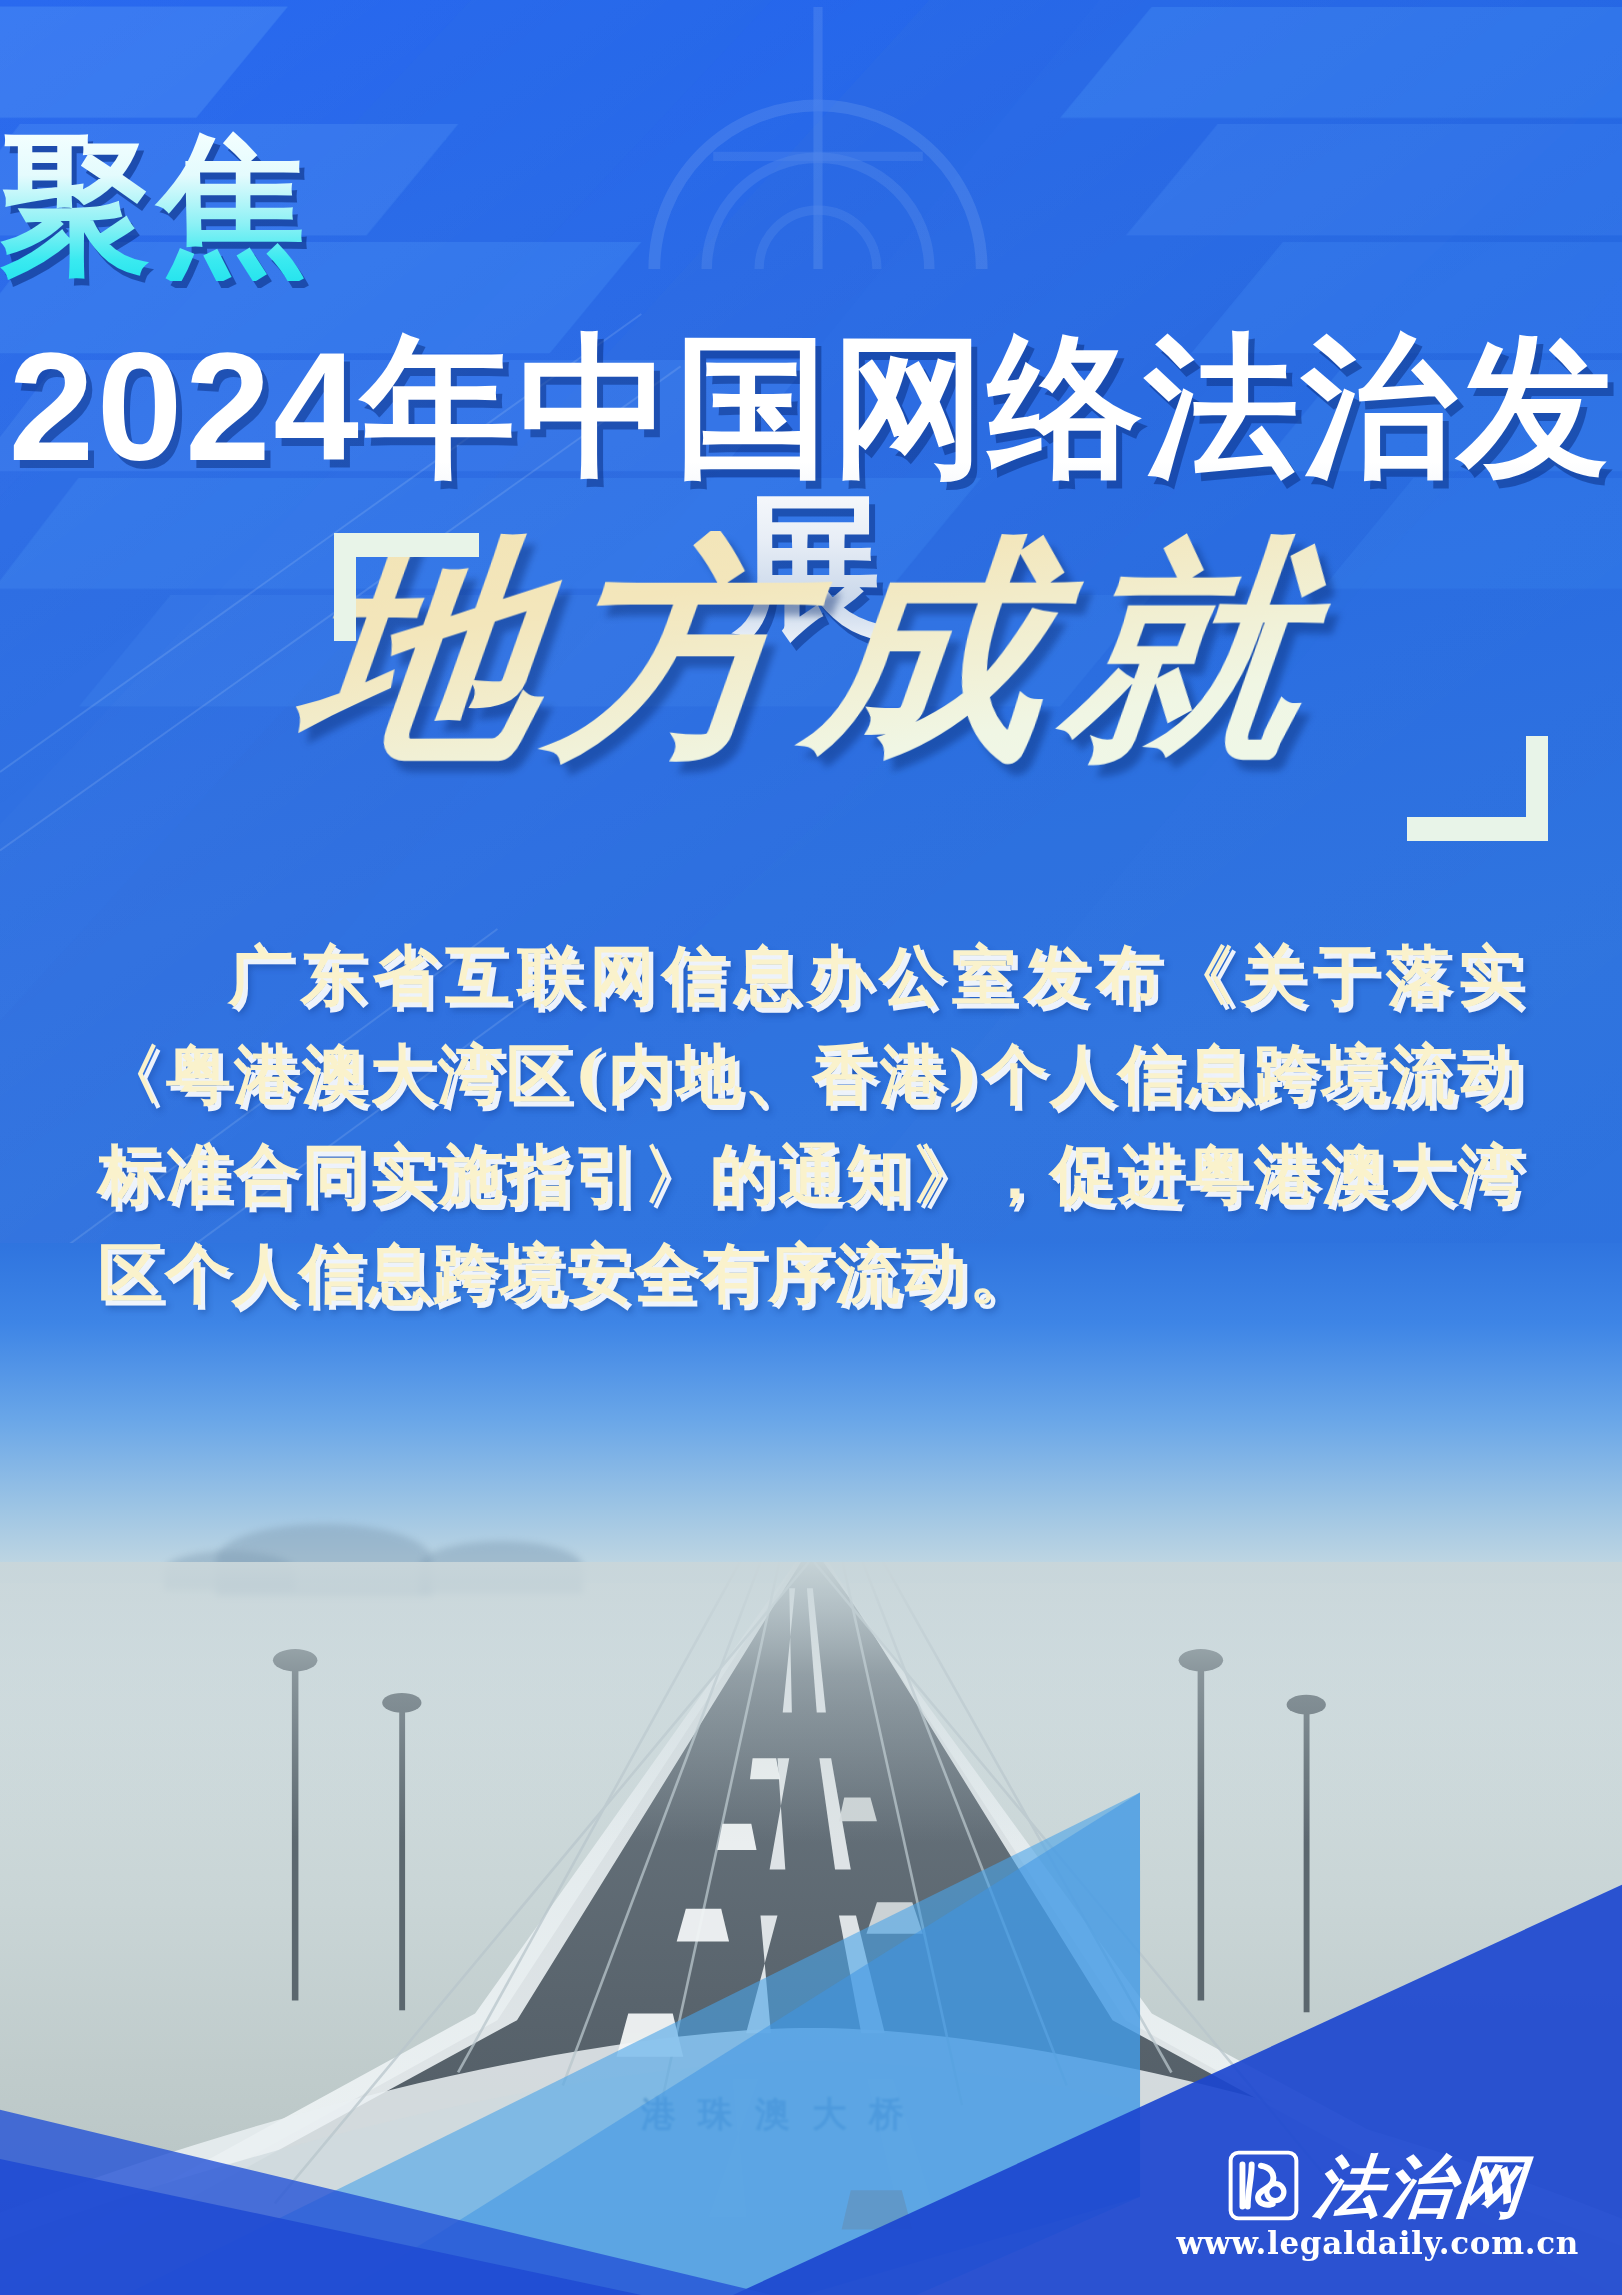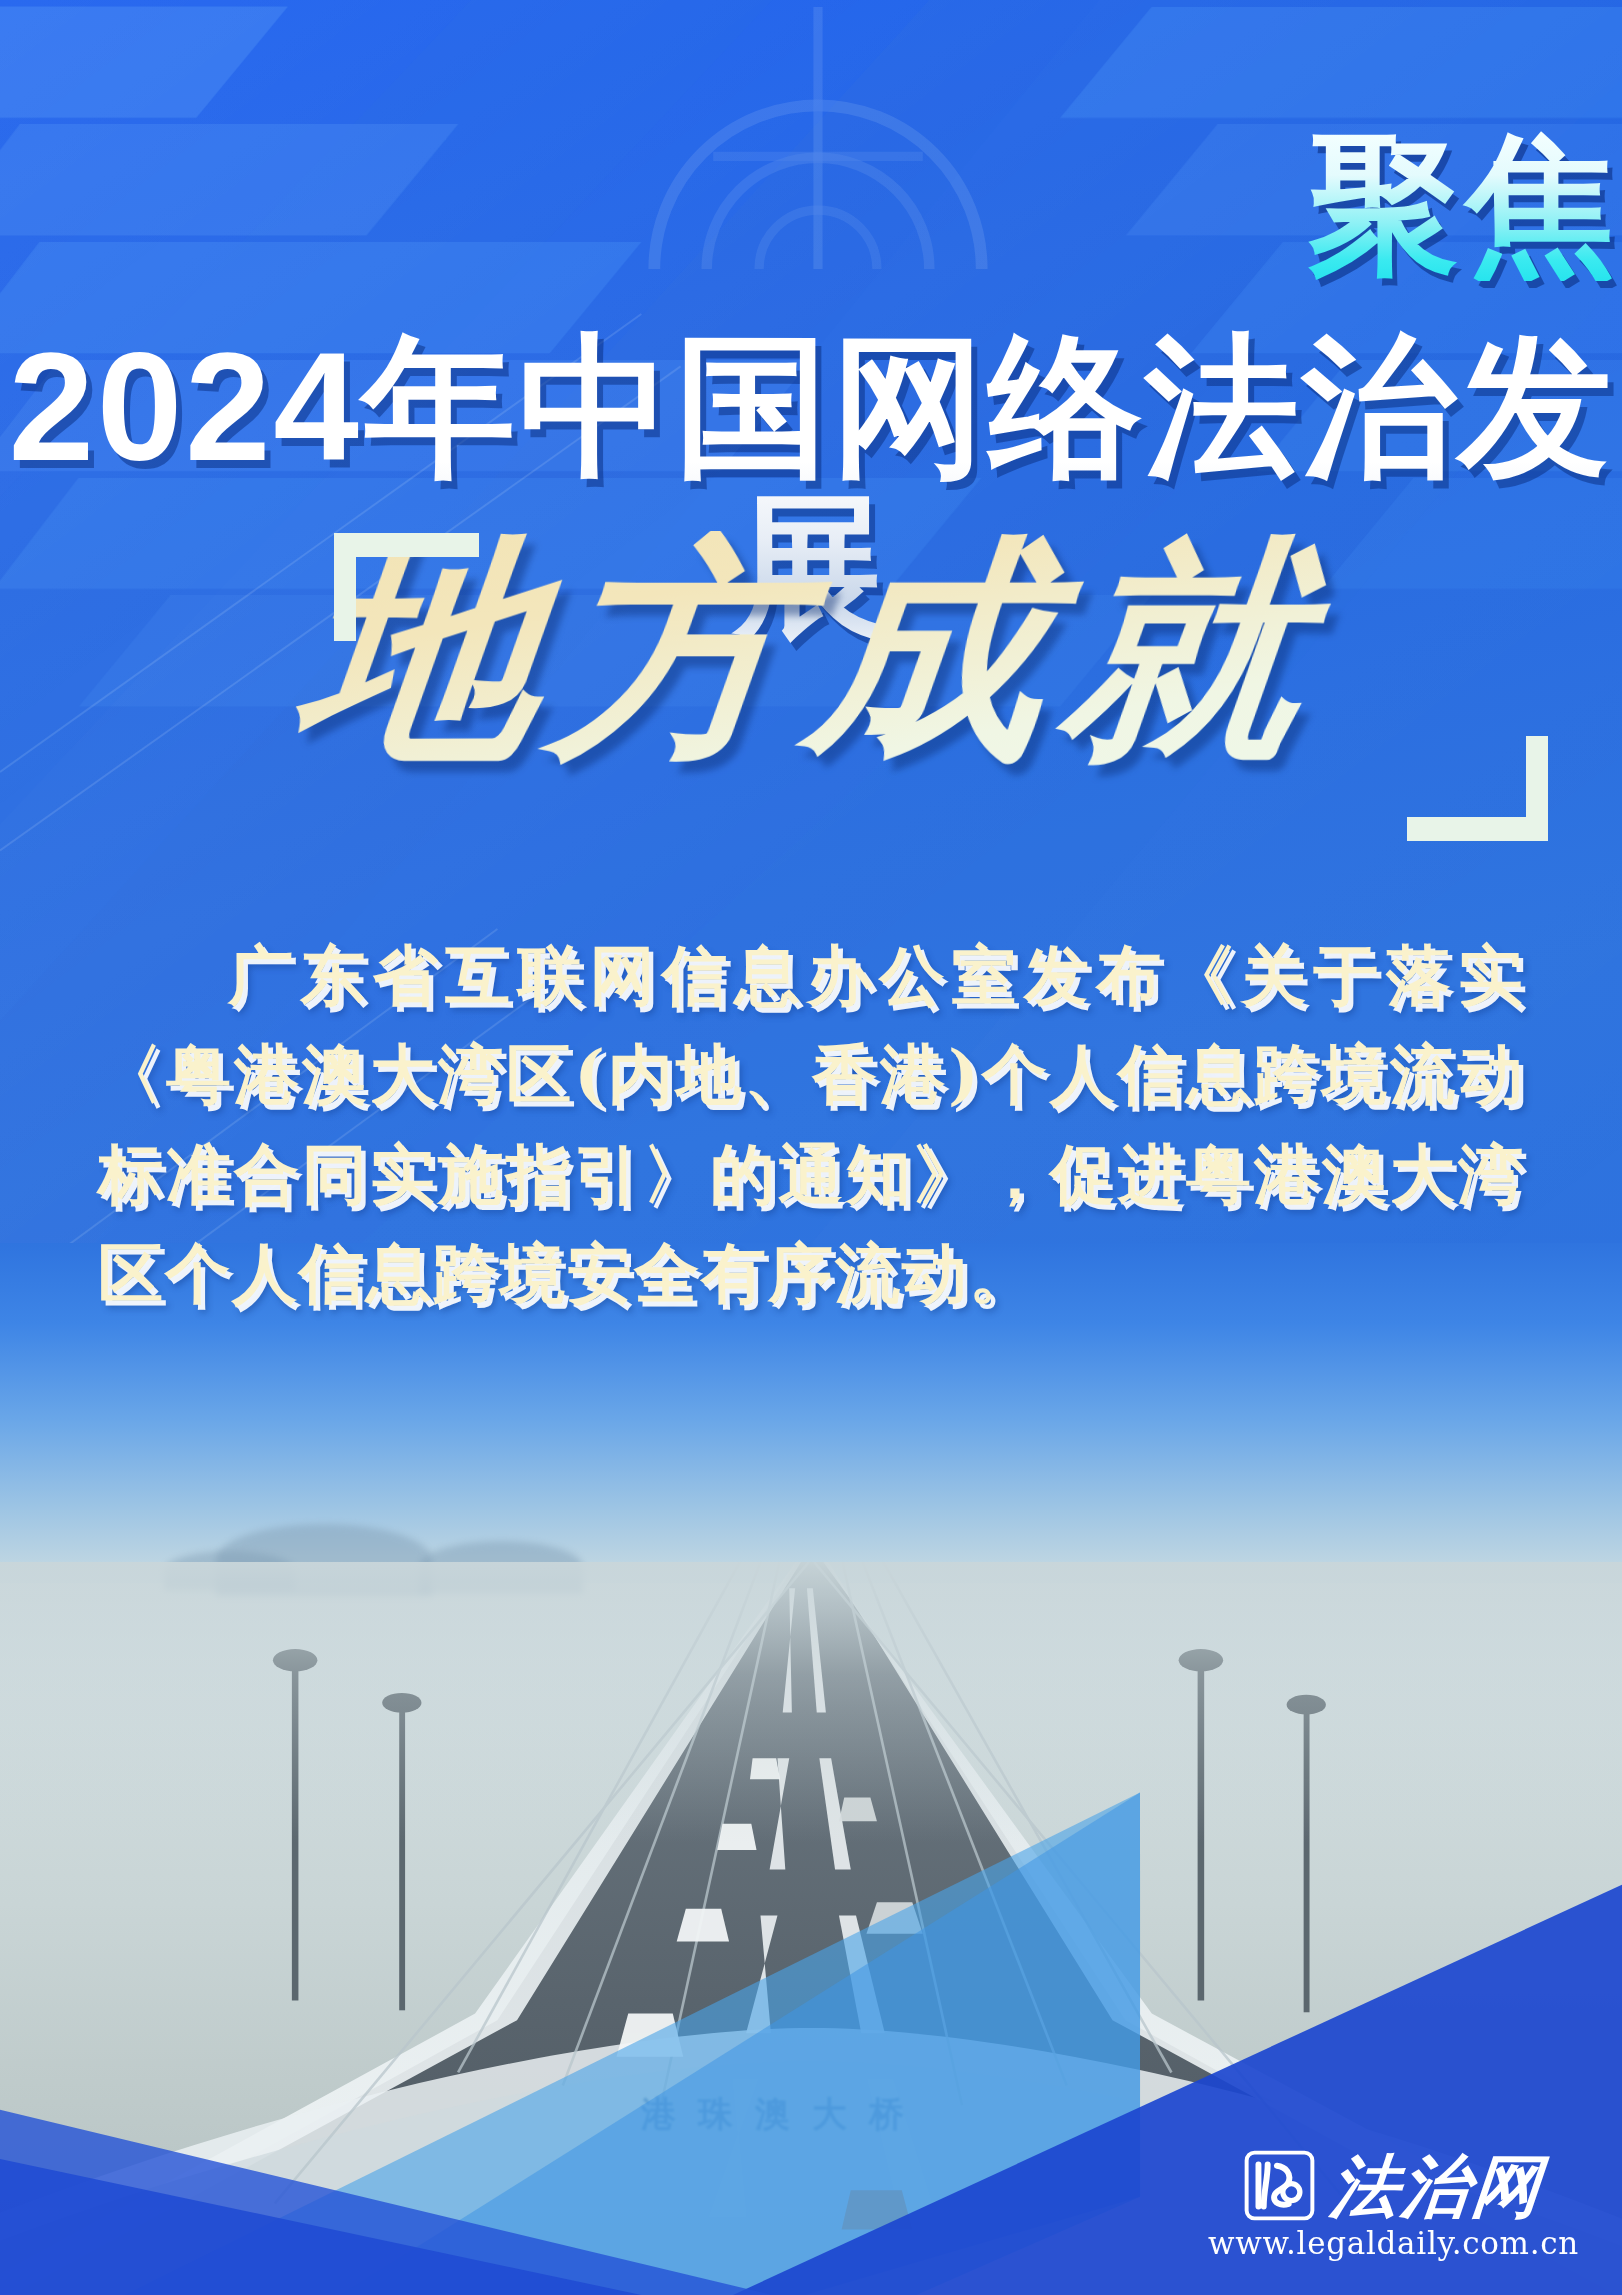--- a/index.html
+++ b/index.html
@@ -50,21 +50,21 @@
   .wedges{ position:absolute; left:0; top:0; width:1623px; height:2295px; pointer-events:none; }
   .wedges svg{ width:1623px; height:2295px; display:block; }
 
   
   .radar{ position:absolute; left:615px; top:-6.5px; width:406px; height:275px; opacity:.30;}
   .radar svg{ width:406px; height:275px; display:block;}
 
   
   .kicker{
     position:absolute; left:0; right:0; top:130px;
-    text-align:right;
+    text-align:left;
     font-size:151px; line-height:1; font-weight:700; letter-spacing:6.5px;
     font-family:"Liberation Sans","DejaVu Sans",sans-serif;
     background:linear-gradient(180deg,#f4ffff 0%,#e4fbfd 30%,#8df1f5 62%,#3aeaf0 86%,#27e4ee 100%);
     -webkit-background-clip:text; background-clip:text; color:transparent;
     -webkit-text-fill-color:transparent;
     filter:drop-shadow(5.9px 7.2px 0 rgba(7,40,120,.55));
   }
   .headline{
     position:absolute; left:0; right:0; top:327px;
     text-align:center;
@@ -126,21 +126,21 @@
   .logo-row{ display:flex; align-items:center; gap:15.7px;}
   .seal{ width:71px; height:71px; }
   .seal svg{ width:71px; height:71px; display:block;}
   .logo-name{
     font-size:68px; line-height:1; font-weight:700;
     font-family:"DejaVu Serif","Liberation Serif",serif;
     font-style:italic; color:#ffffff; letter-spacing:2.6px;
     transform:skewX(-5deg);
   }
   .logo-url{
-    font-size:31px; font-weight:400; color:#ffffff; letter-spacing:0.7px;
+    font-size:31px; font-weight:700; color:#ffffff; letter-spacing:0.7px;
     font-family:"DejaVu Serif","Liberation Serif",serif;
   }
 </style>
 </head>
 <body>
 
 <div class="poster">
 
   <div class="bg-layer">
     <svg viewBox="0 0 2480 3508" preserveAspectRatio="none" aria-hidden="true">

